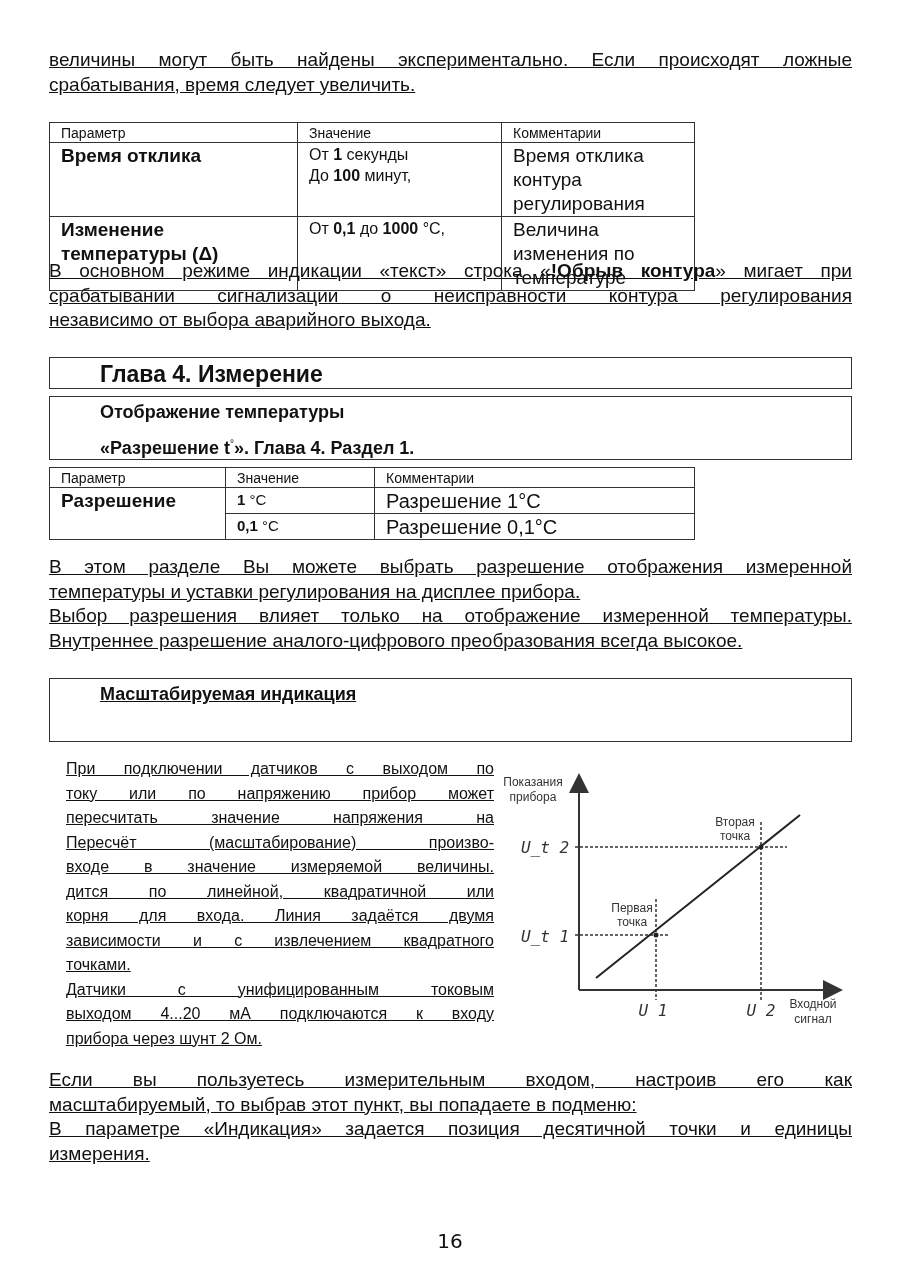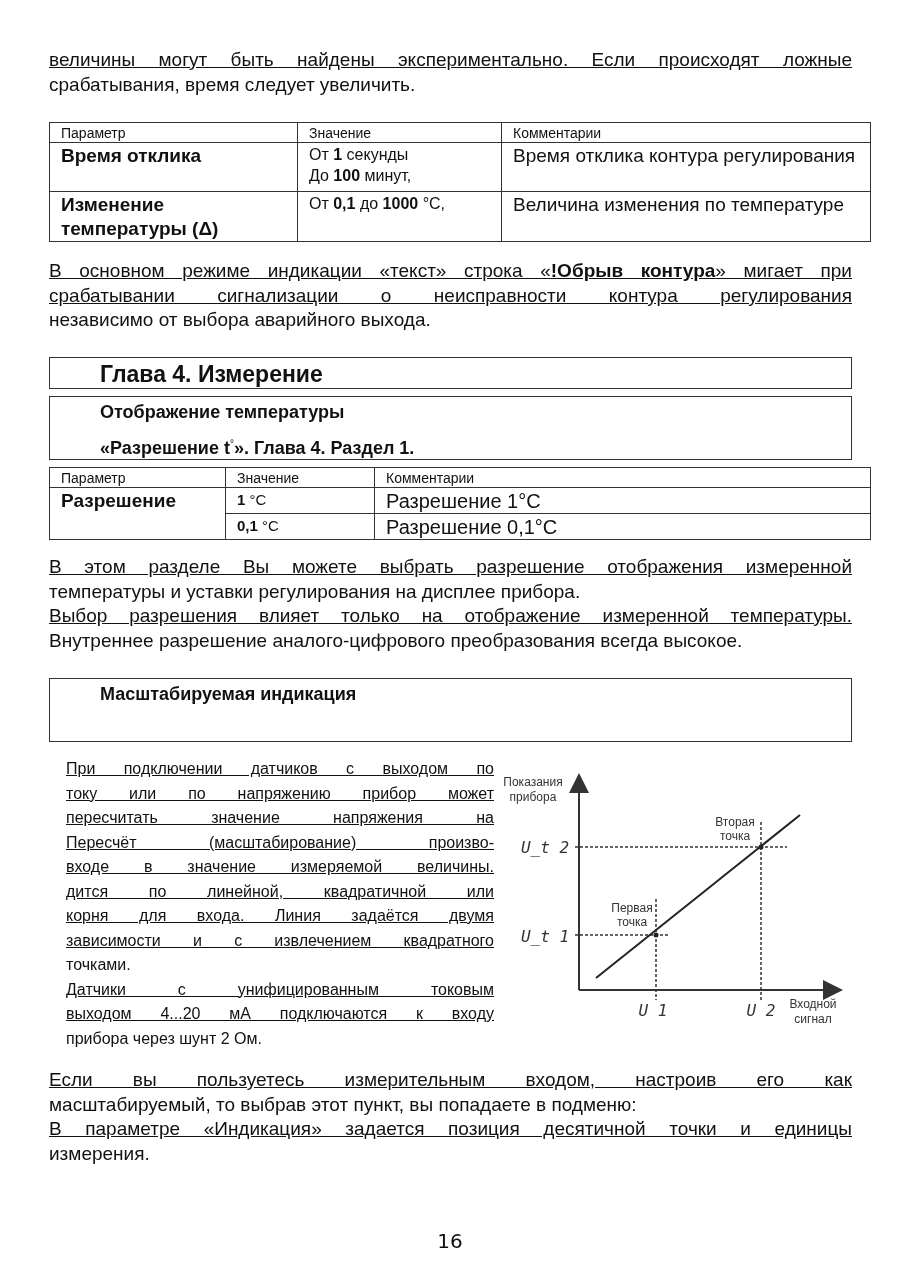--- a/index.html
+++ b/index.html
@@ -5,24 +5,24 @@
   html, body { margin: 0; padding: 0; background: #ffffff; }
   body {
     width: 900px; height: 1277px; position: relative; overflow: hidden;
     font-family: "Liberation Sans", sans-serif; color: #111;
   }
   .p {
     position: absolute; left: 49px; width: 803px;
     font-size: 19px; line-height: 24.5px; text-align: justify;
     text-align-last: left;
   }
-  .line { display: block; }
+  .line { display: block; text-decoration: underline; }
   .jline { display: block; text-align: justify; text-align-last: justify; text-decoration: underline; }
   table.t {
-    position: absolute; left: 49px; width: 822px; border-collapse: collapse;
+    position: absolute; left: 49px; width: 646px; border-collapse: collapse;
   }
   table.t td {
     border: 1.5px solid #333; vertical-align: top; padding: 1px 11px 0 11px;
   }
   table.t tr.hdr td { font-size: 14px; line-height: 17px; padding-top: 2px; padding-bottom: 0; }
   .cell-param { font-weight: bold; font-size: 19px; line-height: 24px; }
   .cell-val { font-size: 16px; line-height: 21px; }
   .cell-com { font-size: 19px; line-height: 24px; }
   .box {
     position: absolute; left: 49px; width: 803px; border: 1.5px solid #333;
@@ -116,21 +116,21 @@
 </tbody>
   </table>
 
 <div class="p" style="top:555px;">
   <span class="jline">В этом разделе Вы можете выбрать разрешение отображения измеренной</span>
   <span class="line">температуры и уставки регулирования на дисплее прибора.</span>
   <span class="jline">Выбор разрешения влияет только на отображение измеренной температуры.</span>
   <span class="line">Внутреннее разрешение аналого-цифрового преобразования всегда высокое.</span>
 </div>
 
-<div class="box" style="top:678px; height:64px; padding-top:2px;">
+<div class="box" style="top:678px; height:64px; padding-top:2px;text-decoration:underline;">
   <div class="section-line" style="line-height:26px;">Масштабируемая индикация</div>
 </div>
 
 <div class="two-col" style="top:757px;">
   <span class="jline">При подключении датчиков с выходом по</span>
   <span class="jline">току или по напряжению прибор может</span>
   <span class="jline">пересчитать значение напряжения на</span>
   <span class="jline">Пересчёт (масштабирование) произво-</span>
   <span class="jline">входе в значение измеряемой величины.</span>
   <span class="jline">дится по линейной, квадратичной или</span>

